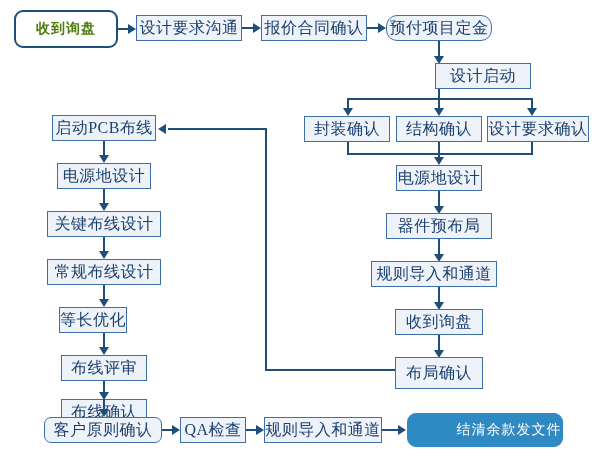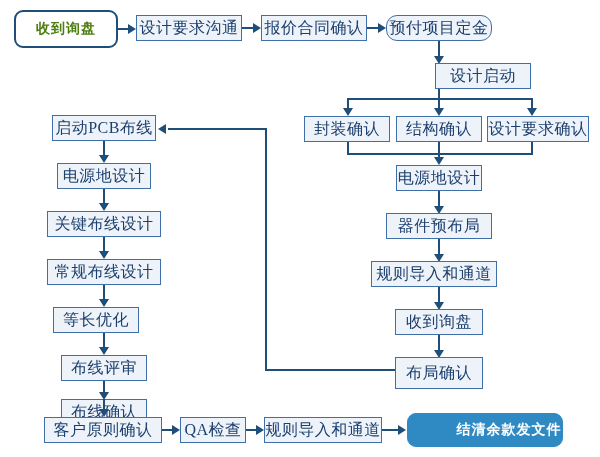--- a/index.html
+++ b/index.html
@@ -36,21 +36,21 @@
     color: #4d7c0f;
     font-weight: bold;
     font-size: 14px;
     letter-spacing: 1px;
   }
   .node.end {
     background: #2f8ac4;
     border: 1.5px solid #2f8ac4;
     border-radius: 9px;
     color: #ffffff;
-    font-weight: bold;
+    font-weight: normal;
     font-size: 14px;
     letter-spacing: 1px;
     padding-left: 48px;
   }
   .conn {
     position: absolute;
     background: #1f4e79;
   }
   .conn.h { height: 2px; }
   .conn.v { width: 2px; }
@@ -166,36 +166,36 @@
   <div class="node" style="left:47px; top:211px; width:114px; height:26px;">关键布线设计</div>
 
   <div class="conn v" style="left:103px; top:237px; height:18px;"></div>
   <div class="arrow down" style="left:99px; top:251px;"></div>
 
   <div class="node" style="left:47px; top:259px; width:114px; height:26px;">常规布线设计</div>
 
   <div class="conn v" style="left:103px; top:285px; height:18px;"></div>
   <div class="arrow down" style="left:99px; top:299px;"></div>
 
-  <div class="node" style="left:53px; top:307px; width:86px; height:26px;">等长优化</div>
+  <div class="node" style="left:59px; top:307px; width:68px; height:26px;">等长优化</div>
 
   <div class="conn v" style="left:103px; top:333px; height:18px;"></div>
   <div class="arrow down" style="left:99px; top:347px;"></div>
 
   <div class="node" style="left:61px; top:355px; width:86px; height:26px;">布线评审</div>
 
   <div class="conn v" style="left:103px; top:381px; height:15px;"></div>
   <div class="arrow down" style="left:99px; top:392px;"></div>
 
   <div class="node" style="left:61px; top:399px; width:86px; height:26px;">布线确认</div>
 
   <div class="conn v" style="left:103px; top:399px; height:14px;"></div>
   <div class="arrow down" style="left:99px; top:409px;"></div>
 
-  <div class="node" style="left:44px; top:417px; width:118px; height:26px;">客户原则确认</div>
+  <div class="node" style="left:44px; top:417px; width:118px; height:26px;border-radius:7px;">客户原则确认</div>
 
   <div class="conn h" style="left:162px; top:429px; width:12px;"></div>
   <div class="arrow right" style="left:172px; top:425px;"></div>
 
   <div class="node" style="left:180px; top:417px; width:66px; height:26px;">QA检查</div>
 
   <div class="conn h" style="left:246px; top:429px; width:12px;"></div>
   <div class="arrow right" style="left:256px; top:425px;"></div>
 
   <div class="node" style="left:264px; top:417px; width:118px; height:26px;">规则导入和通道</div>

